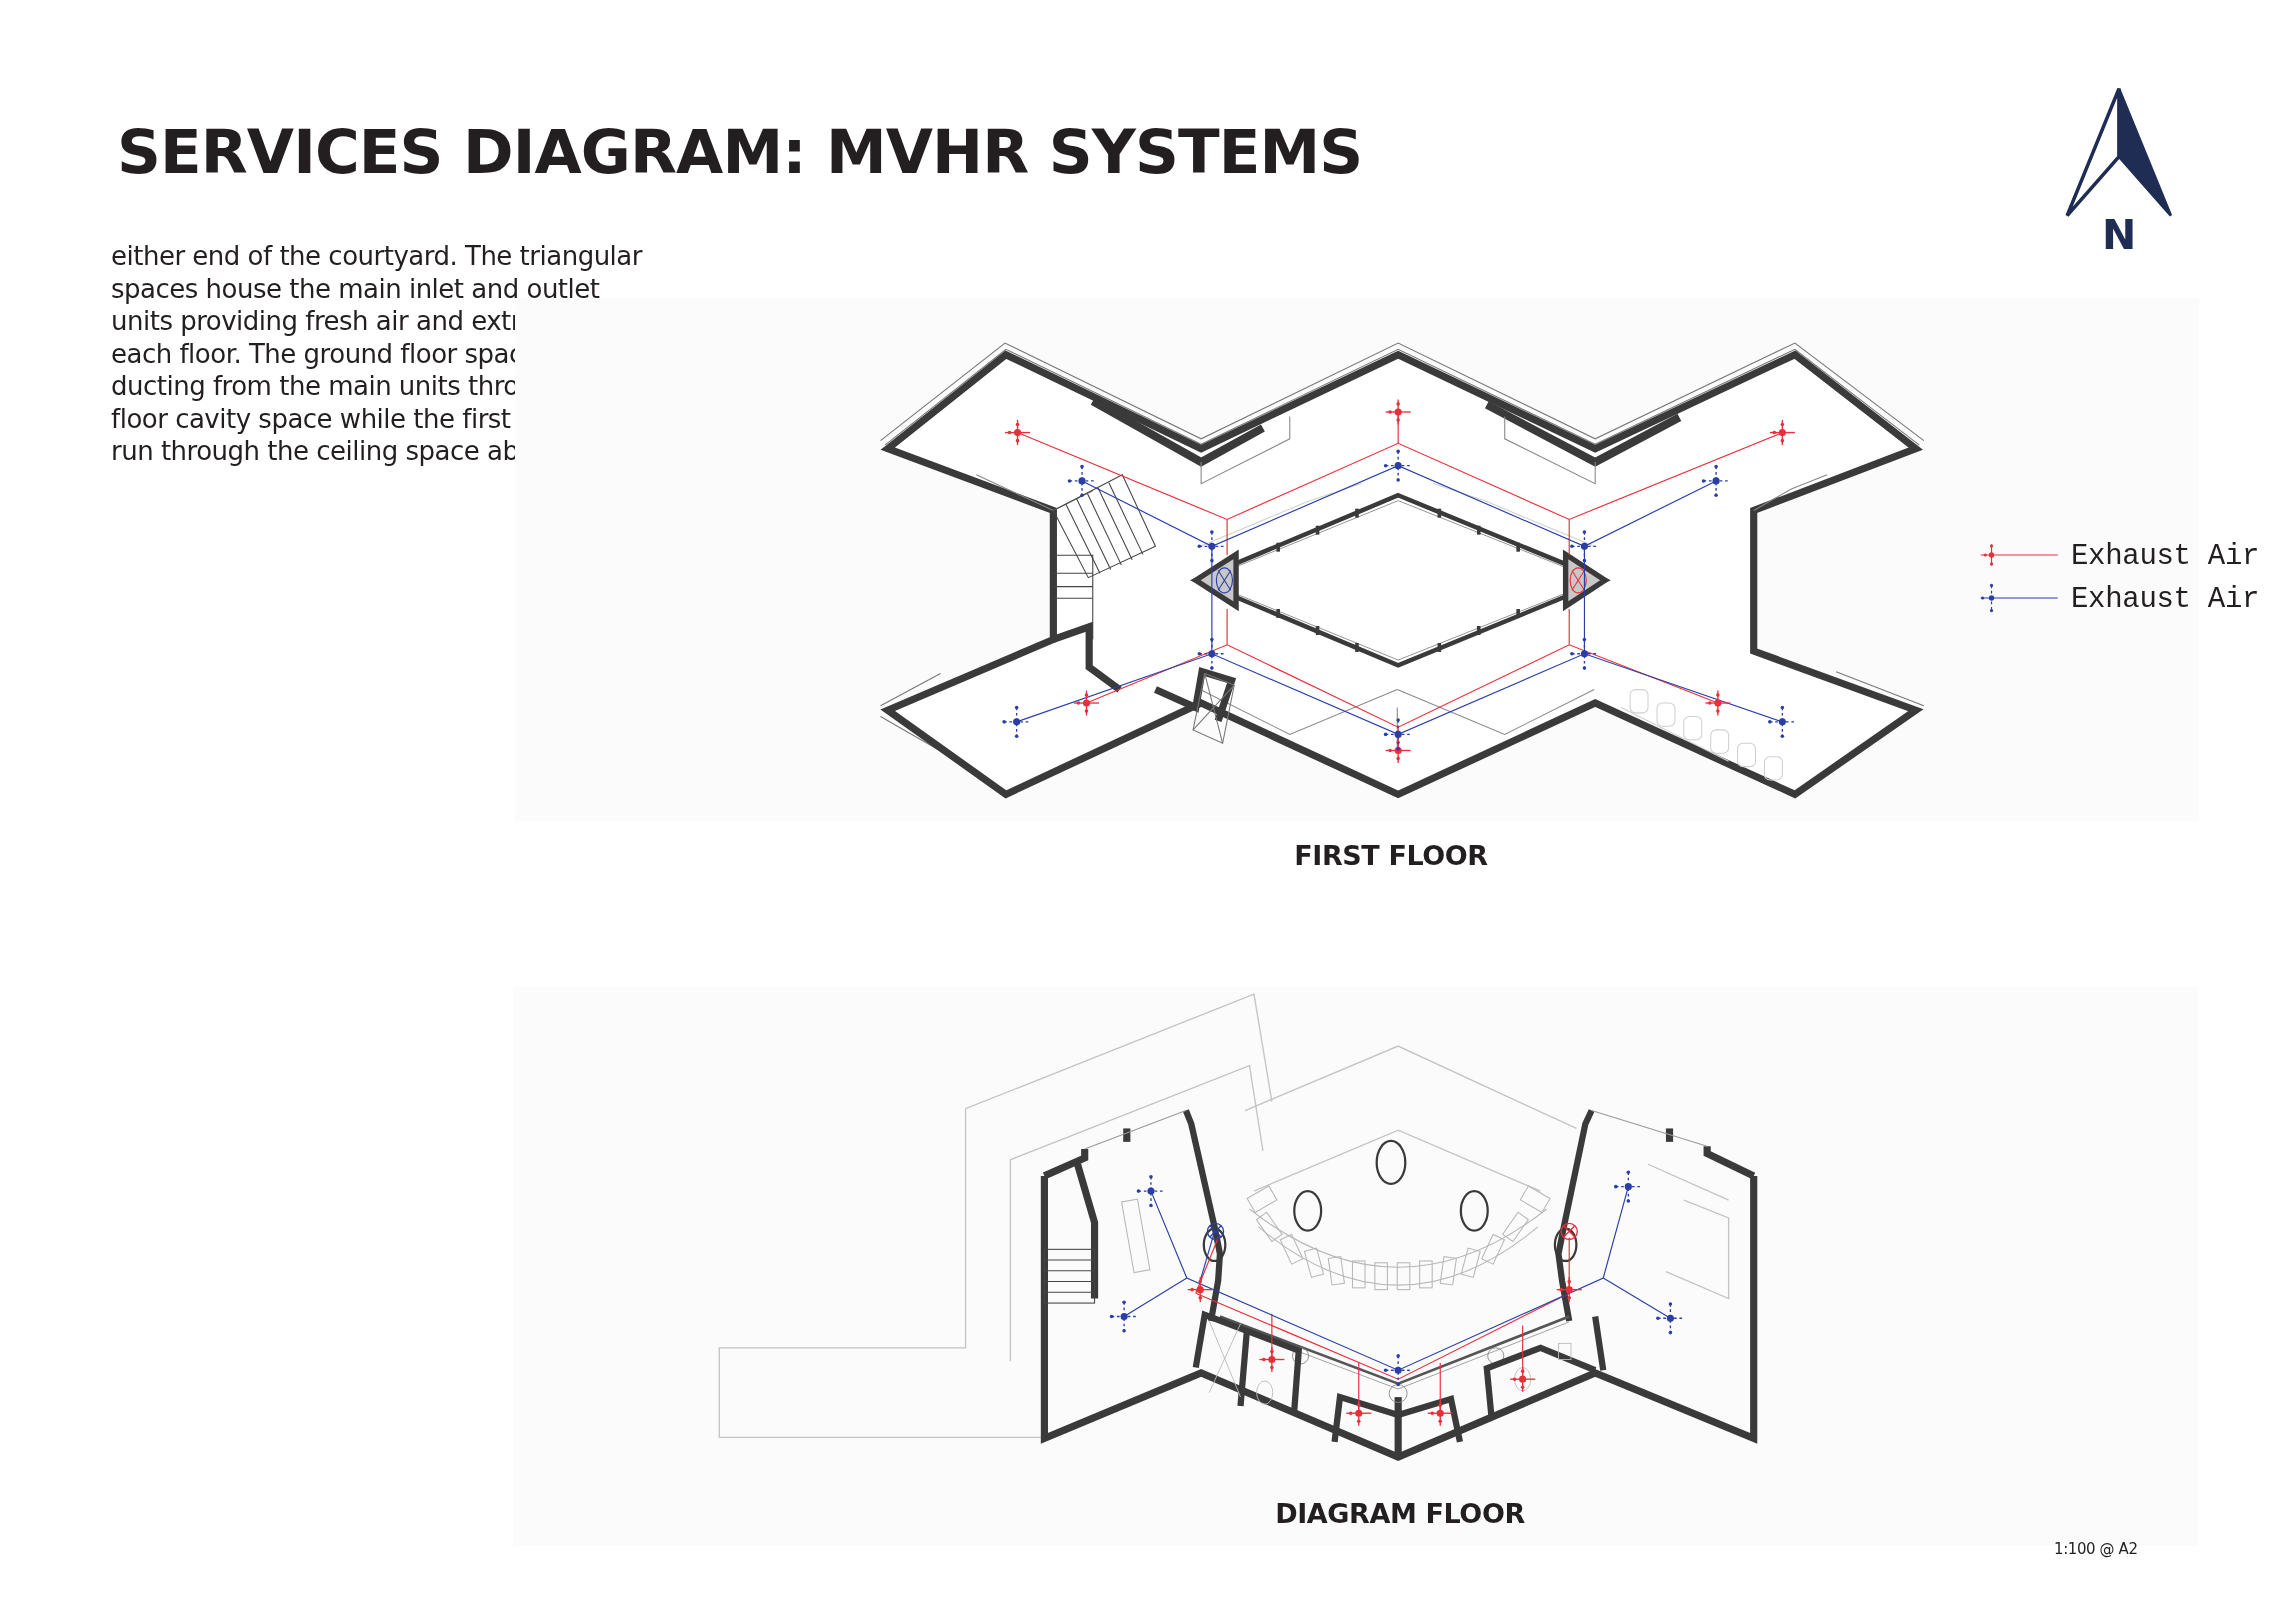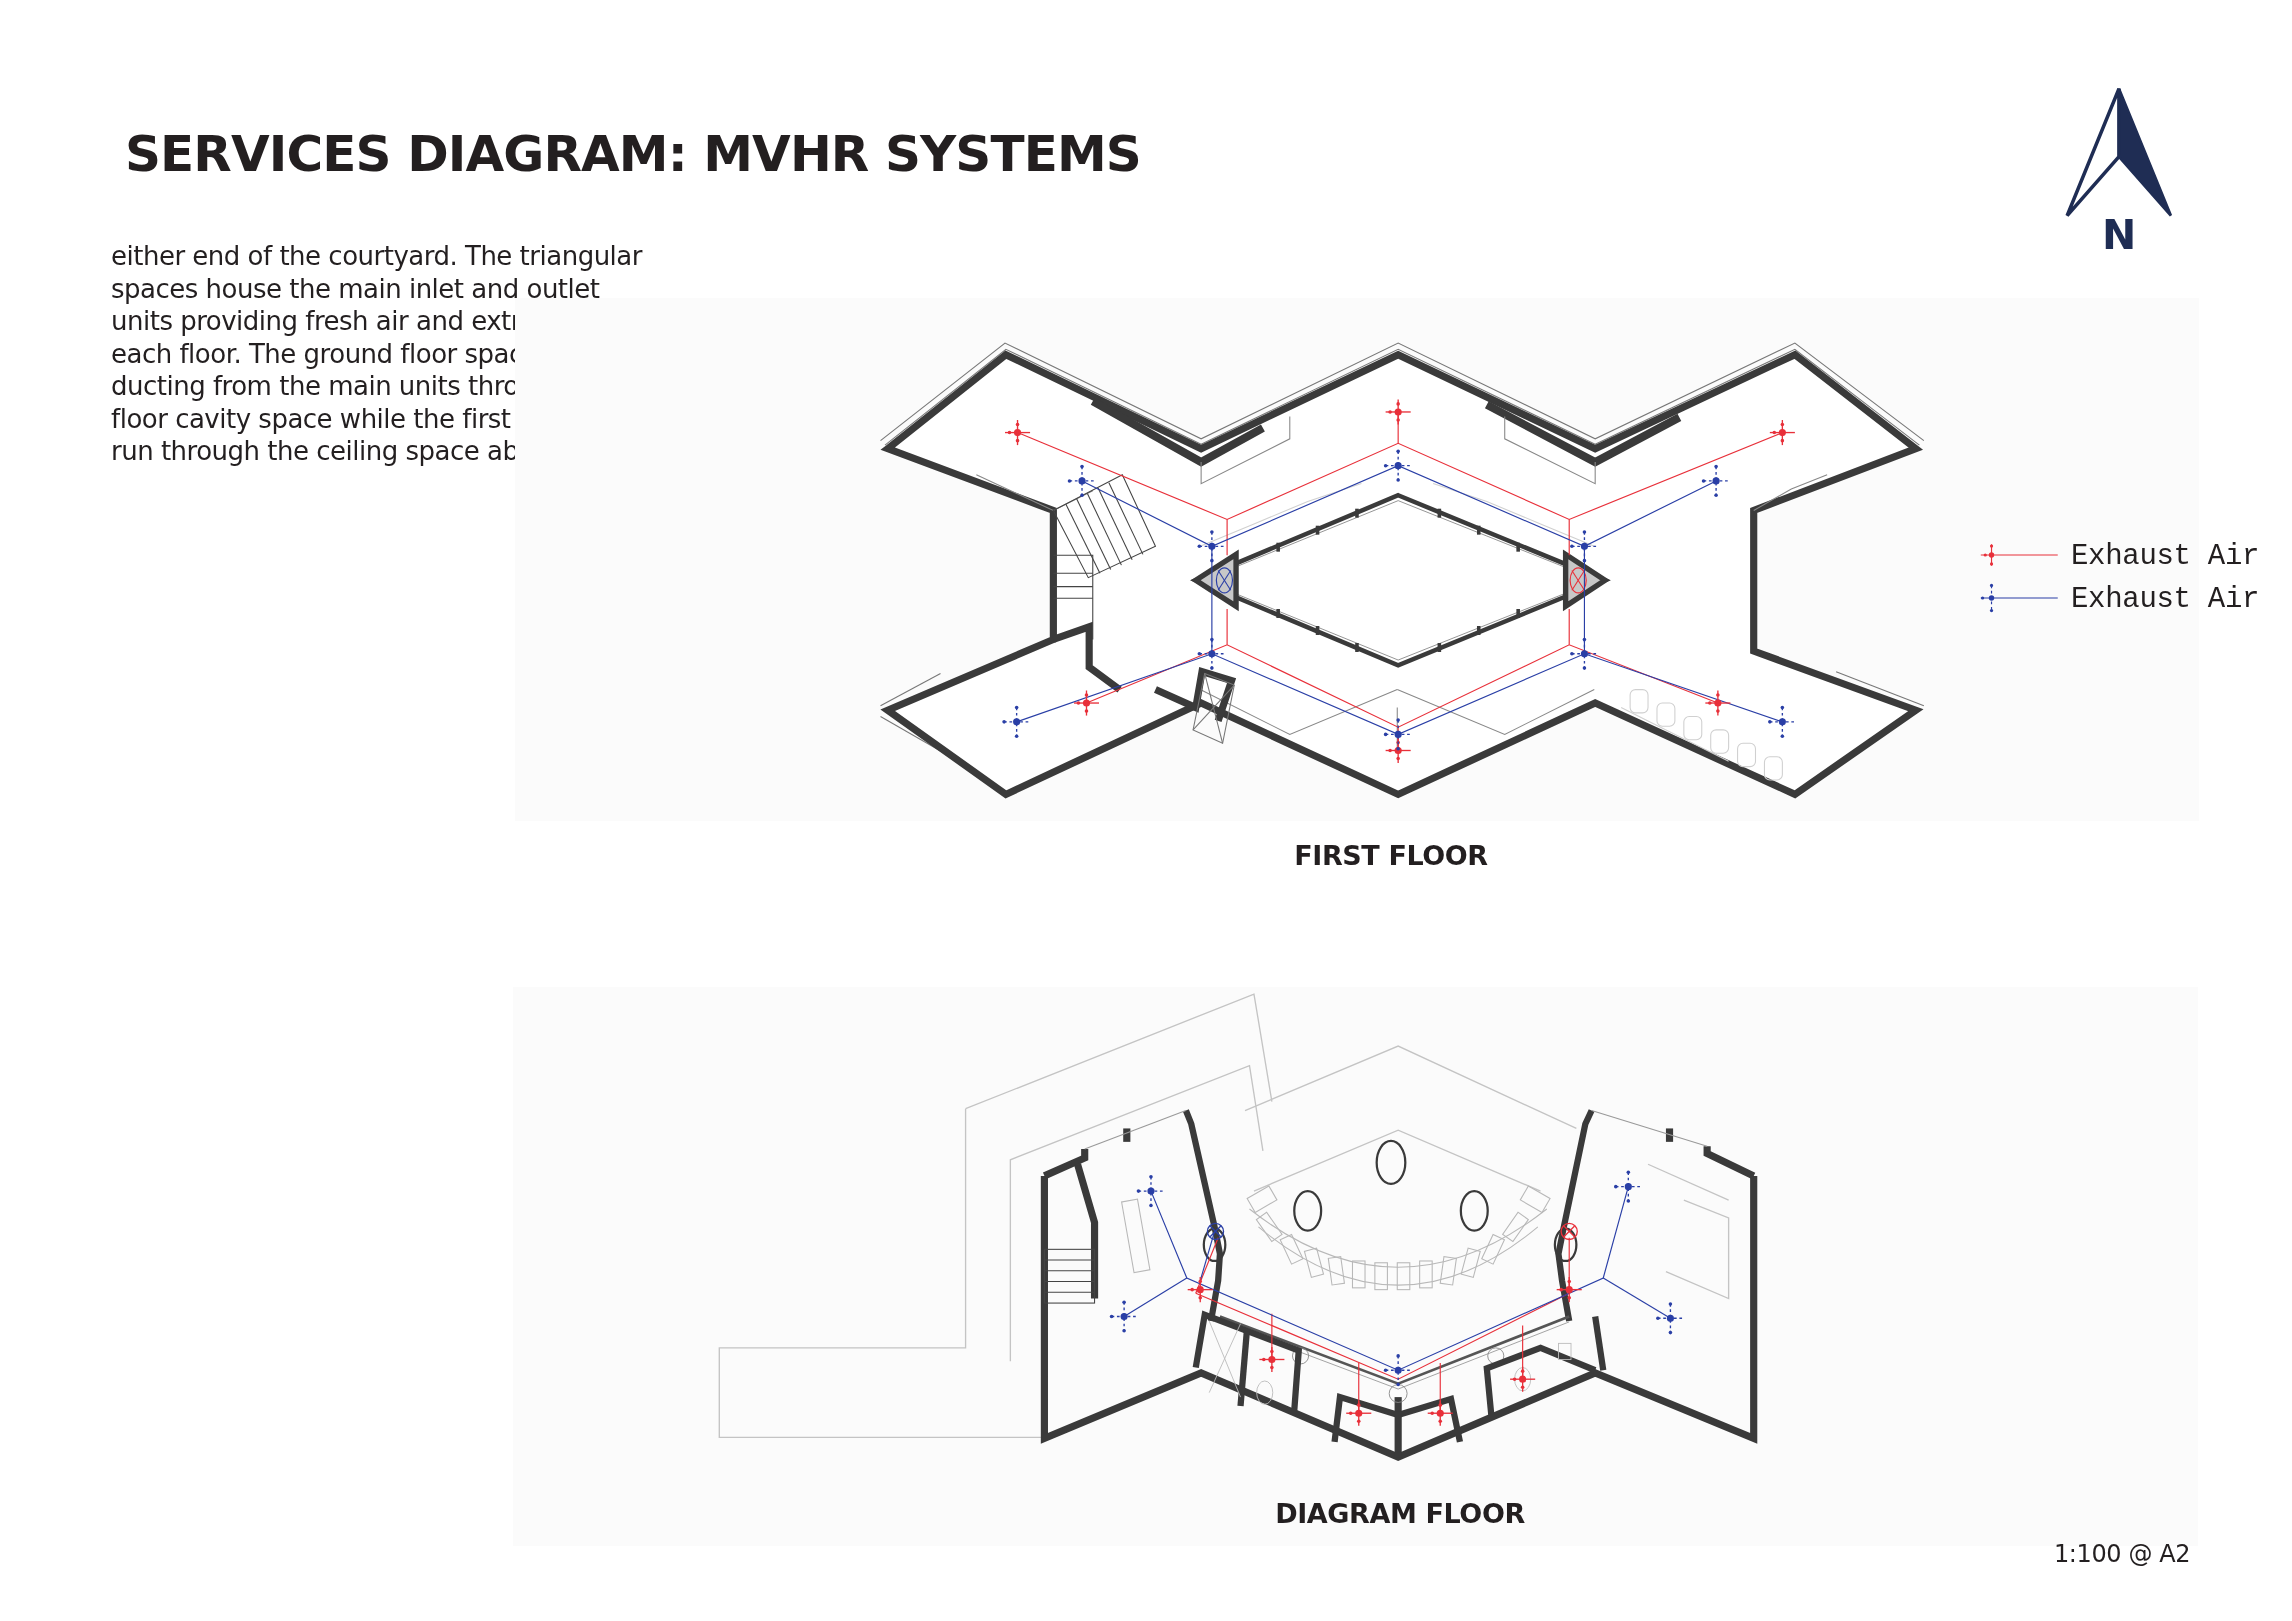--- a/index.html
+++ b/index.html
@@ -1,30 +1,30 @@
 <!DOCTYPE html>
 <html style="font-size:14.3px"><head>
 <meta charset="utf-8">
 <style>
   html, body { margin: 0; padding: 0; background: #ffffff; }
   body { width: 2293px; height: 1621px; position: relative; overflow: hidden;
          font-family: "DejaVu Sans", "Liberation Sans", sans-serif; color: #231f20; }
-  .title { position: absolute; left: 109px; top: 113px; font-size: 50px; font-weight: 600;
-           letter-spacing: -0.9px; margin: 16px; line-height: 1; white-space: nowrap; color: #231f20; }
+  .title { position: absolute; left: 109px; top: 113px; font-size: 61px; font-weight: 600;
+           letter-spacing: -0.9px; margin: 8px; line-height: 1; white-space: nowrap; color: #231f20; }
   .desc { position: absolute; left: 111px; top: 240px; width: 573px; font-size: 26px; line-height: 32.5px;
           margin: 0; color: #231f20; letter-spacing: -0.5px; }
   .desc span { display: block; white-space: nowrap; }
   .panel { position: absolute; background: #fbfbfb; }
   #panel-first { left: 515px; top: 298px; width: 1684px; height: 523px; }
   #panel-ground { left: 513px; top: 987px; width: 1685px; height: 559px; }
   .floor-label { position: absolute; font-size: 27px; font-weight: 600; letter-spacing: -0.4px;
                  color: #231f20; transform: translateX(-50%); white-space: nowrap; text-align: right; }
   #label-first { left: 1391px; top: 840px; }
   #label-ground { left: 1400px; top: 1498px; }
-  .scale { position: absolute; left: 2054px; top: 1540px; font-size: 24px; color: #231f20; letter-spacing: -0.4px; white-space: nowrap; }
+  .scale { position: absolute; left: 2054px; top: 1540px; font-size: 15px; color: #231f20; letter-spacing: -0.4px; white-space: nowrap; }
   .legend { position: absolute; left: 1979px; top: 537px; }
   .legend-row { position: relative; height: 43px; }
   .legend-row svg { position: absolute; left: 0; top: 0; }
   .legend-text { position: absolute; left: 92px; top: 2.7px; font-size: 29px; color: #231f20; white-space: nowrap; letter-spacing: -0.3px; font-family: Liberation Mono, monospace; }
   .north { position: absolute; left: 2060px; top: 85px; width: 118px; height: 179px; }
   .north-letter { position: absolute; left: 2102px; top: 211px; font-size: 41px; font-weight: 700; color: #1f2d54; font-family: "DejaVu Sans", sans-serif; }
   svg.plans { position: absolute; left: 0; top: 0; }
 </style>
 </head>
 <body>

